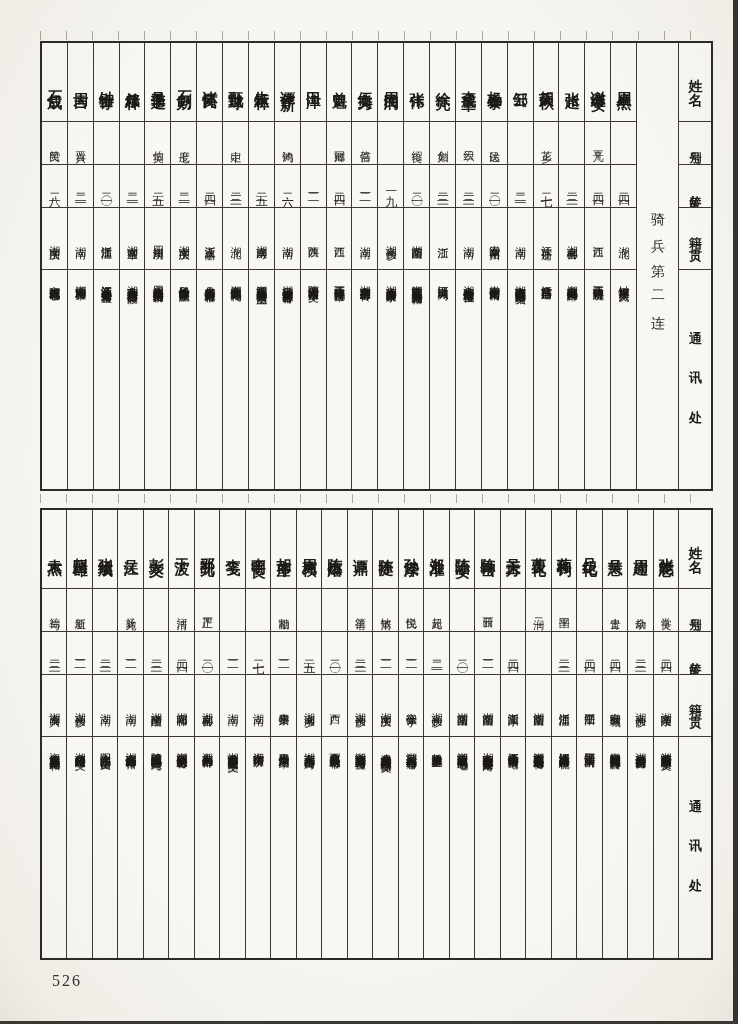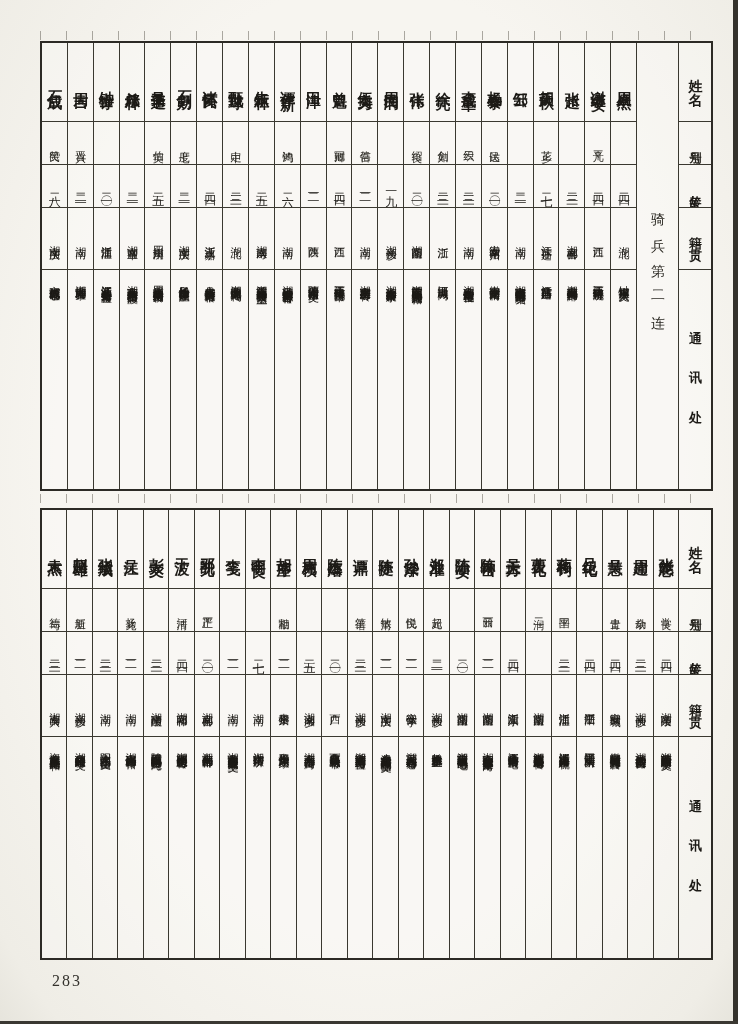--- a/index.html
+++ b/index.html
@@ -941,17 +941,17 @@
         </div>
         <div class="cell r-origin">
           <span>湖南资兴</span>
         </div>
         <div class="cell r-address">
           <span>资兴北乡蓼江市邮转里山三元和</span>
         </div>
       </div>
     </div>
 
-  <div class="page-number">283</div>
+  <div class="page-number">526</div>
 
   <div class="edge-right"></div>
   <div class="edge-bottom"></div>
 </div>
 
 </body></html>

